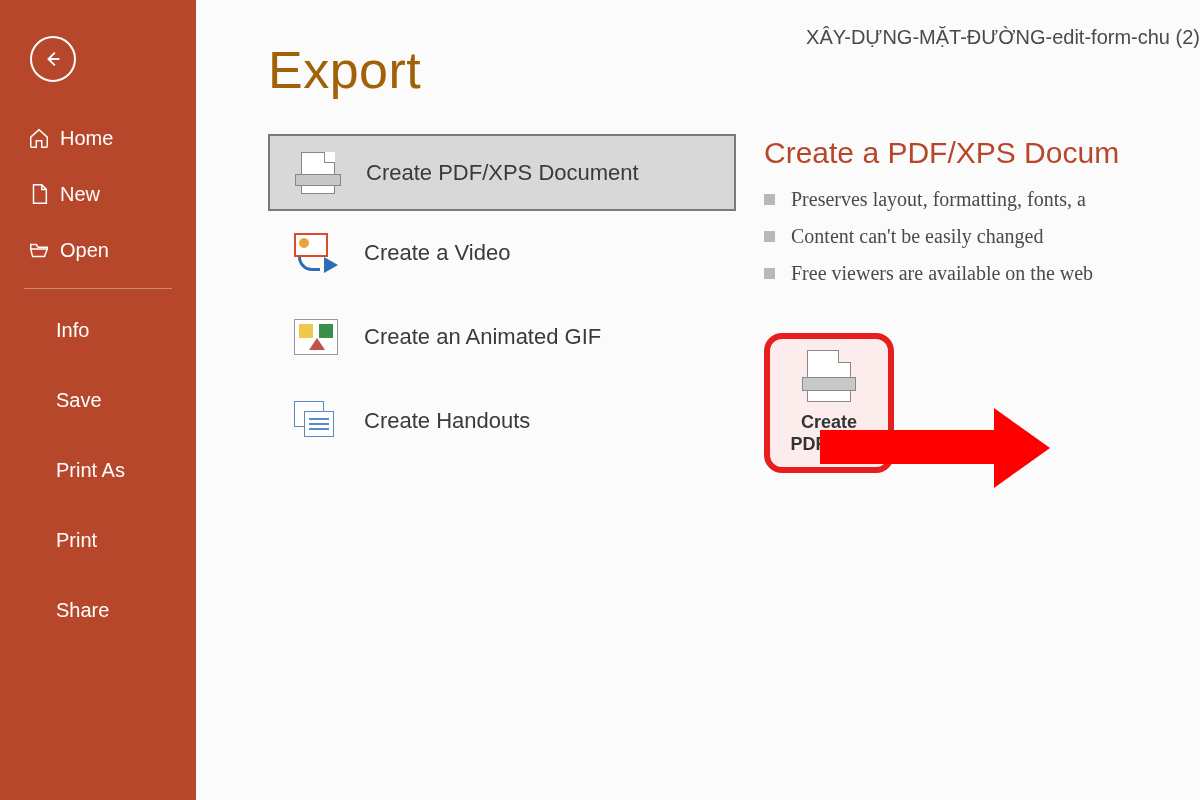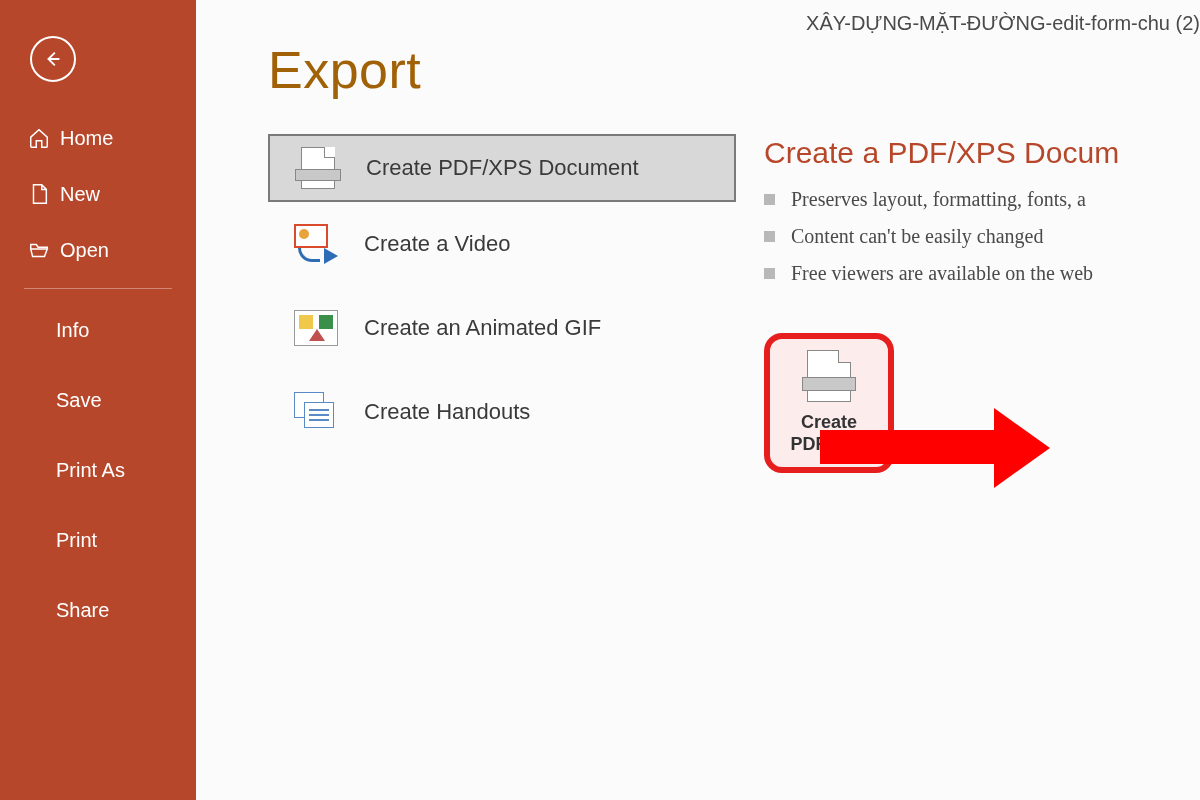--- a/index.html
+++ b/index.html
@@ -13,27 +13,27 @@
   .nav-top { padding-left: 28px; }
   .nav-item { display: flex; align-items: center; height: 56px; font-size: 20px; cursor: pointer; }
   .nav-item .icon { width: 32px; display: flex; align-items: center; justify-content: flex-start; }
   .nav-item .icon svg { width: 22px; height: 22px; stroke: #fff; fill: none; stroke-width: 1.6; }
   .divider { height: 1px; background: rgba(255,255,255,0.35); margin: 10px 24px 6px 24px; }
   .nav-sub { padding-left: 56px; text-align: right; }
   .nav-sub .nav-item { height: 70px; font-size: 20px; }
 
   
   .main { flex: 1; background: #fbfbfb; position: relative; padding: 0; overflow: hidden; }
-  .doc-title { position: absolute; top: 12px; right: 0; font-size: 20px; color: #4a4a4a; white-space: nowrap; }
+  .doc-title { position: absolute; top: 26px; right: 0; font-size: 20px; color: #4a4a4a; white-space: nowrap; }
   .page-title { font-size: 52px; font-weight: 300; color: #a16207; margin: 40px 0 34px 72px; letter-spacing: 0.5px; }
 
   .content { display: flex; }
   .options { width: 540px; padding-left: 72px; }
   .option { display: flex; align-items: center; height: 84px; cursor: pointer; padding-left: 18px; }
-  .option.selected { background: #d8d8d8; border: 2px solid #7a7a7a; height: 68px; }
+  .option.selected { background: #d8d8d8; border: 2px solid #7a7a7a; height: 77px; }
   .option .opt-icon { width: 60px; height: 52px; display: flex; align-items: center; justify-content: center; }
   .option .opt-label { font-size: 22px; color: #3a3a3a; margin-left: 18px; }
 
   
   .ic-pdf { position: relative; }
   .ic-pdf .page { width: 34px; height: 42px; background: #fff; border: 1.5px solid #888; position: relative; }
   .ic-pdf .page::before { content: ""; position: absolute; top: -1px; right: -1px; width: 10px; height: 10px; background: #fff; border-left: 1.5px solid #888; border-bottom: 1.5px solid #888; }
   .ic-pdf .band { position: absolute; left: -6px; right: -6px; bottom: 8px; height: 12px; background: #c8c8c8; border: 1px solid #888; }
 
   .ic-video { width: 44px; height: 40px; position: relative; }

